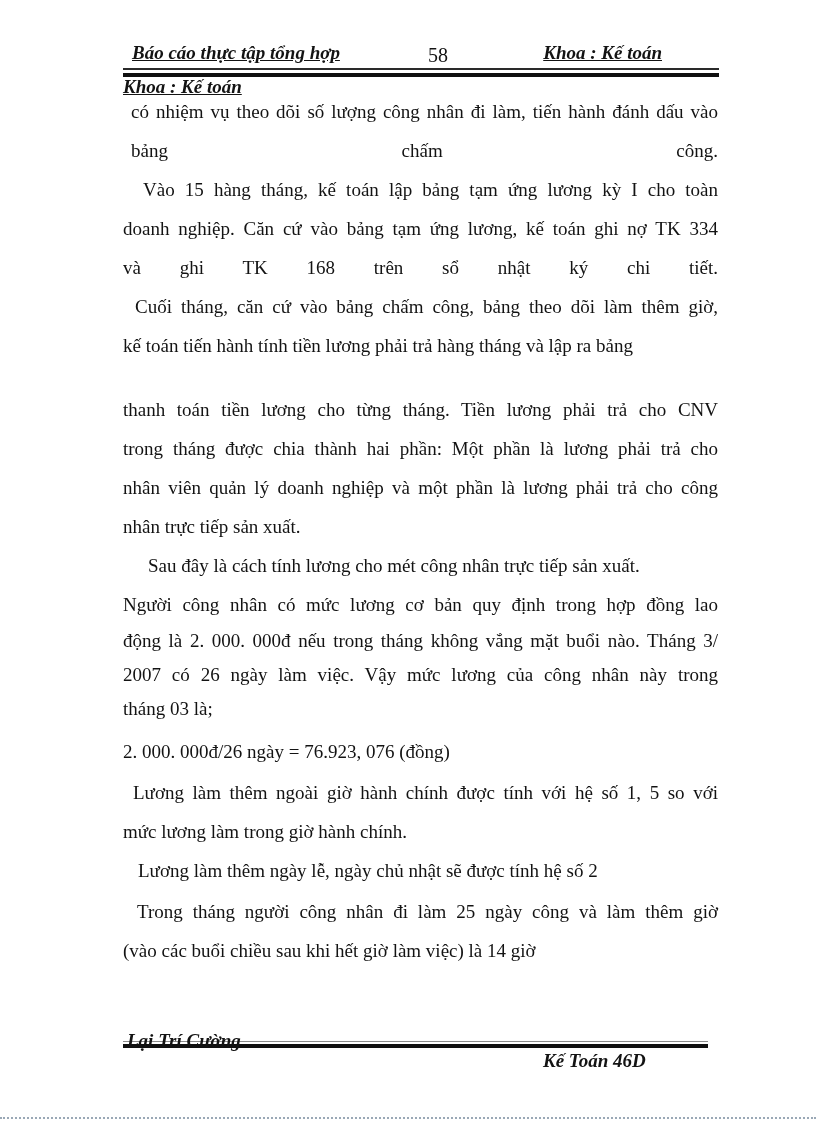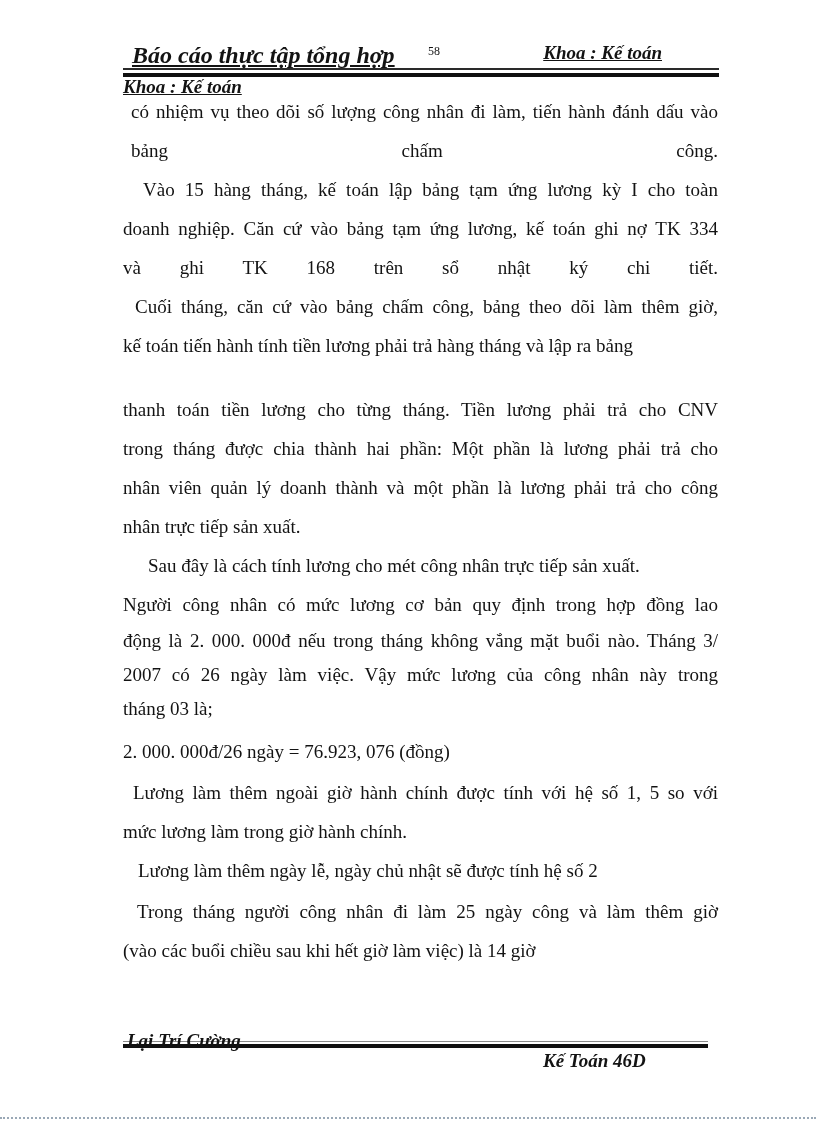--- a/index.html
+++ b/index.html
@@ -4,24 +4,24 @@
 <style>
   html,body { margin:0; padding:0; background:#fff; }
   .page {
     position:relative; width:816px; height:1123px; background:#ffffff;
     font-family:"Liberation Serif","DejaVu Serif",serif; color:#131313;
     overflow:hidden;
   }
   
   .hdr-row { position:absolute; left:123px; top:42px; width:595px; height:24px; }
   .hdr-left {
-    position:absolute; left:9px; top:0; font-size:24px; font-weight:bold; font-style:italic;
+    position:absolute; left:9px; top:0; font-size:19px; font-weight:bold; font-style:italic;
     text-decoration:underline; white-space:nowrap;
   }
-  .hdr-page { position:absolute; left:305px; top:2px; font-size:12px; }
+  .hdr-page { position:absolute; left:305px; top:2px; font-size:20px; }
   .hdr-right {
     position:absolute; right:56px; top:0; font-size:19px; font-weight:bold; font-style:italic;
     text-decoration:underline; white-space:nowrap;
   }
   .dbl-rule {
     position:absolute; left:123px; top:68px; width:596px; height:3px;
     border-top:2px solid #2a2a2a; border-bottom:4px solid #101010;
   }
   .hdr-sub {
     position:absolute; left:123px; top:76px; font-size:19px; font-weight:bold; font-style:italic;
@@ -77,21 +77,21 @@
   <div class="body-text">
     <div class="ln j ind8">có nhiệm vụ theo dõi số lượng công nhân đi làm, tiến hành đánh dấu vào</div>
     <div class="ln j ind8">bảng chấm công.</div>
     <div class="ln j ind20">Vào 15 hàng tháng, kế toán lập bảng tạm ứng lương kỳ I cho toàn</div>
     <div class="ln j">doanh nghiệp. Căn cứ vào bảng tạm ứng lương, kế toán ghi nợ TK 334</div>
     <div class="ln j">và ghi TK 168 trên sổ nhật ký chi tiết.</div>
     <div class="ln j ind12">Cuối tháng, căn cứ vào bảng chấm công, bảng theo dõi làm thêm giờ,</div>
     <div class="ln l">kế toán tiến hành tính tiền lương phải trả hàng tháng và lập ra bảng</div>
     <div class="ln j gap25">thanh toán tiền lương cho từng tháng. Tiền lương phải trả cho CNV</div>
     <div class="ln j">trong tháng được chia thành hai phần: Một phần là lương phải trả cho</div>
-    <div class="ln j">nhân viên quản lý doanh thành và một phần là lương phải trả cho công</div>
+    <div class="ln j">nhân viên quản lý doanh nghiệp và một phần là lương phải trả cho công</div>
     <div class="ln l">nhân trực tiếp sản xuất.</div>
     <div class="ln l ind25">Sau đây là cách tính lương cho mét công nhân trực tiếp sản xuất.</div>
     <div class="ln j">Người công nhân có mức lương cơ bản quy định trong hợp đồng lao</div>
     <div class="ln tight j">động là 2. 000. 000đ nếu trong tháng không vắng mặt buổi nào. Tháng 3/</div>
     <div class="ln tight j">2007 có 26 ngày làm việc. Vậy mức lương của công nhân này trong</div>
     <div class="ln tight l">tháng 03 là;</div>
     <div class="ln l gap6">2. 000. 000đ/26 ngày = 76.923, 076 (đồng)</div>
     <div class="ln j ind10 gap2">Lương làm thêm ngoài giờ hành chính được tính với hệ số 1, 5 so với</div>
     <div class="ln l">mức lương làm trong giờ hành chính.</div>
     <div class="ln l ind15">Lương làm thêm ngày lễ, ngày chủ nhật sẽ được tính hệ số 2</div>

